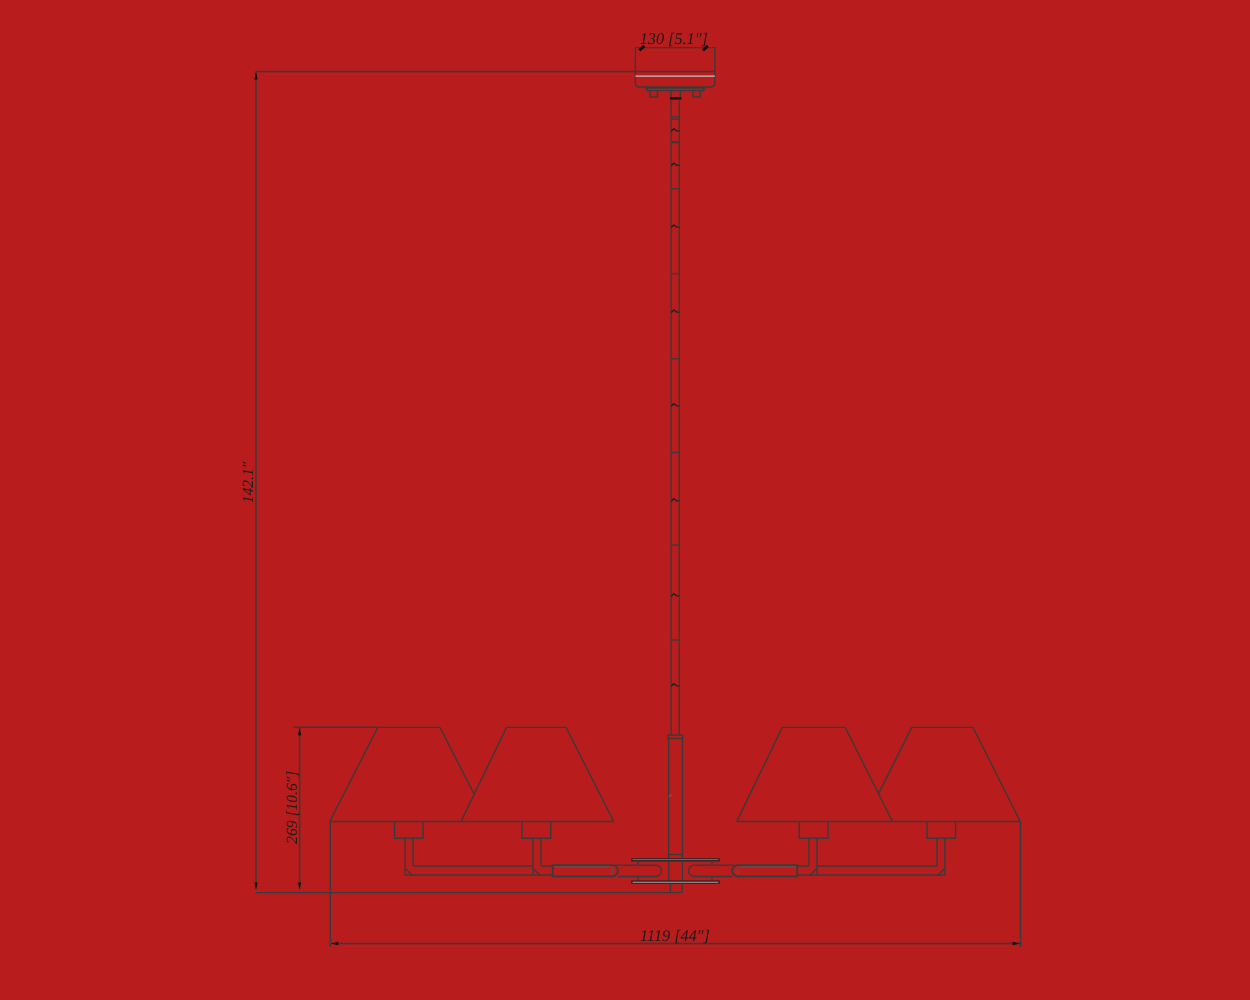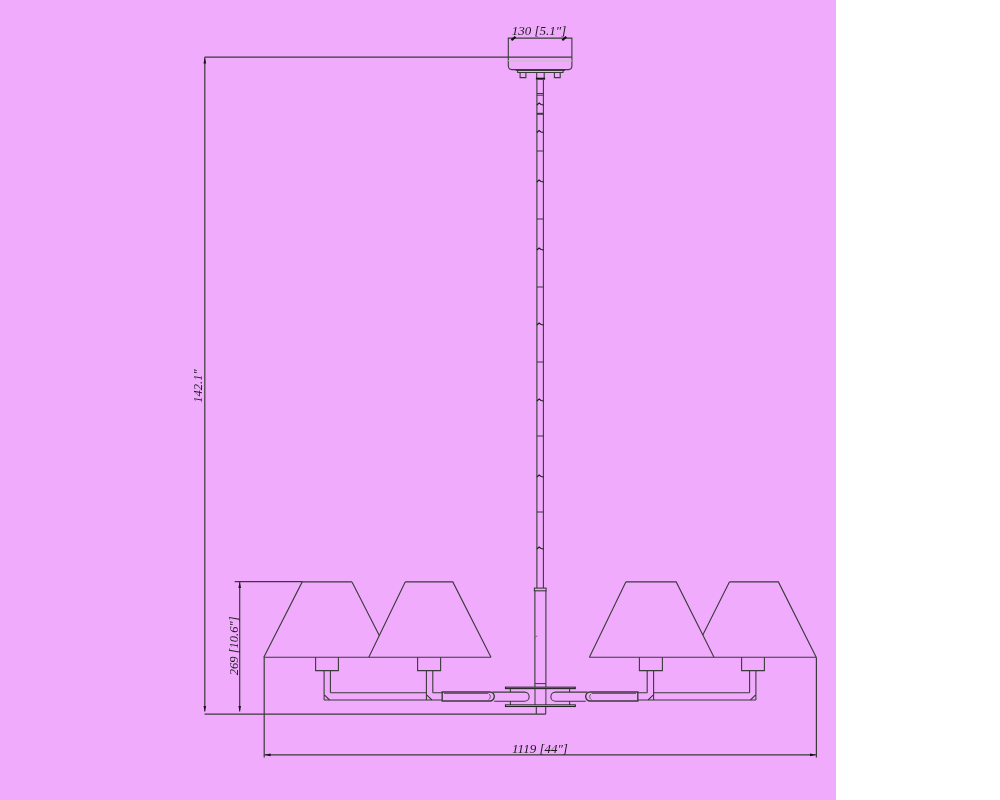--- a/index.html
+++ b/index.html
@@ -1,16 +1,16 @@
 <!DOCTYPE html>
 <html><head>
 <meta charset="utf-8">
 <style>
   html,body{margin:0;padding:0;background:#ffffff;}
-  .page{width:836px;height:800px;position:relative;background:#f0abfc;overflow:hidden;}
+  .page{width:1000px;height:800px;position:relative;background:#b91c1c;overflow:hidden;}
   svg{position:absolute;top:0;left:0;}
   text{font-family:"Liberation Serif", serif;font-style:italic;fill:#1c1c1c;}
 </style>
 </head>
 <body>
 <div class="page">
 <svg width="1000" height="800" viewBox="0 0 1000 800">
 <g fill="none" stroke="#3a3a3a" stroke-width="1.1">
 
 <text x="539" y="35.4" font-size="13" text-anchor="middle" stroke="none">130 [5.1″]</text>

